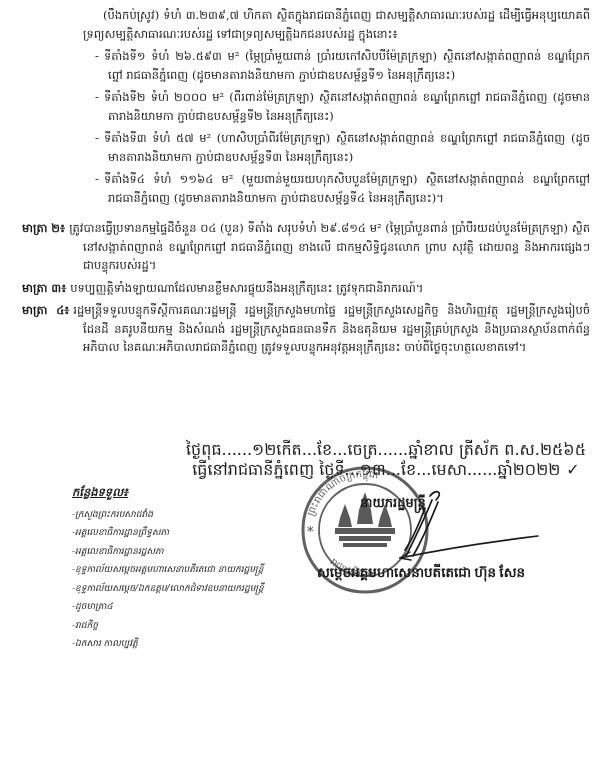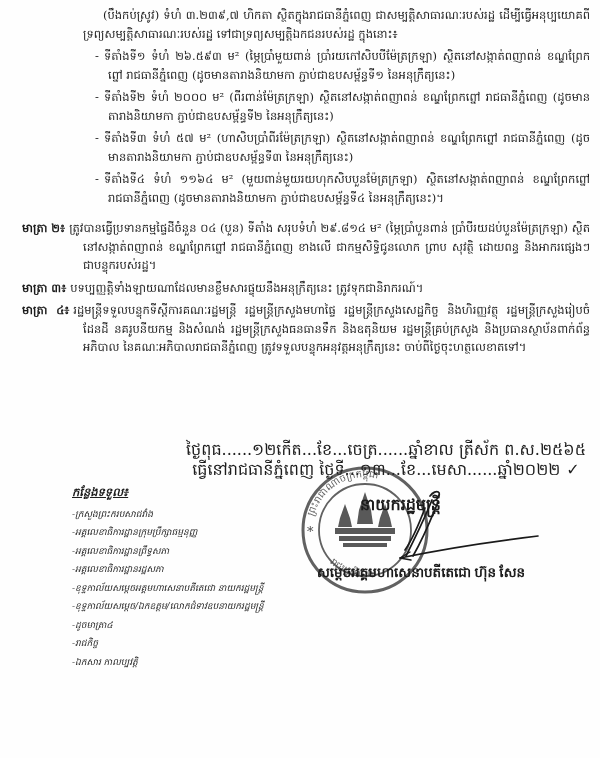--- a/index.html
+++ b/index.html
@@ -37,21 +37,21 @@
   .dateline{
     position:absolute;top:440px;left:185px;width:402px;
     text-align:center;font-size:16px;line-height:20px;
   }
   .dateline .check{font-weight:bold;margin-left:6px;font-family:"DejaVu Sans",sans-serif;}
   
   .stamp{position:absolute;top:464px;left:299px;width:132px;height:132px;opacity:.88;}
   .sig-overlay{position:absolute;top:486px;left:378px;width:200px;height:92px;z-index:4;}
   .pm-title{
     position:absolute;top:494px;left:360px;z-index:3;
-    font-weight:bold;font-size:16px;
+    font-weight:bold;font-size:13px;
     font-family:"DejaVu Sans","Liberation Sans",sans-serif;
   }
   .pm-name{
     position:absolute;top:564px;left:248px;width:346px;z-index:3;
     text-align:center;font-weight:bold;font-size:13.5px;
     font-family:Liberation Serif, serif;
   }
   
   .cc{
     position:absolute;top:483px;left:72px;width:235px;
@@ -141,21 +141,20 @@
       <path d="M 22,72 L 32,66 M 22,72 L 33,74" stroke-width="1.4"></path>
     </g>
   </svg>
 
   <div class="pm-title">នាយករដ្ឋមន្ត្រី</div>
   <div class="pm-name">សម្តេចអគ្គមហាសេនាបតីតេជោ ហ៊ុន សែន</div>
 
   <div class="cc">
     <div class="cc-heading">កន្លែងទទួល៖</div>
     <div class="cc-item">-ក្រសួងព្រះករបសាជវាំង</div>
-    <div class="cc-item">-អគ្គលេខាធិការដ្ឋានក្រុមប្រឹក្សាធម្មនុញ្ញ</div>
     <div class="cc-item">-អគ្គលេខាធិការដ្ឋានព្រឹទ្ធសភា</div>
     <div class="cc-item">-អគ្គលេខាធិការដ្ឋានរដ្ឋសភា</div>
     <div class="cc-item">-ខុទ្ទកាល័យសម្តេចអគ្គមហាសេនាបតីតេជោ នាយករដ្ឋមន្ត្រី</div>
     <div class="cc-item">-ខុទ្ទកាល័យសម្តេច/ឯកឧត្តម/លោកជំទាវឧបនាយករដ្ឋមន្ត្រី</div>
     <div class="cc-item">-ដូចមាត្រា៤</div>
     <div class="cc-item">-រាជកិច្ច</div>
     <div class="cc-item">-ឯកសារ កាលប្បវត្តិ</div>
   </div>
 
 </div>

